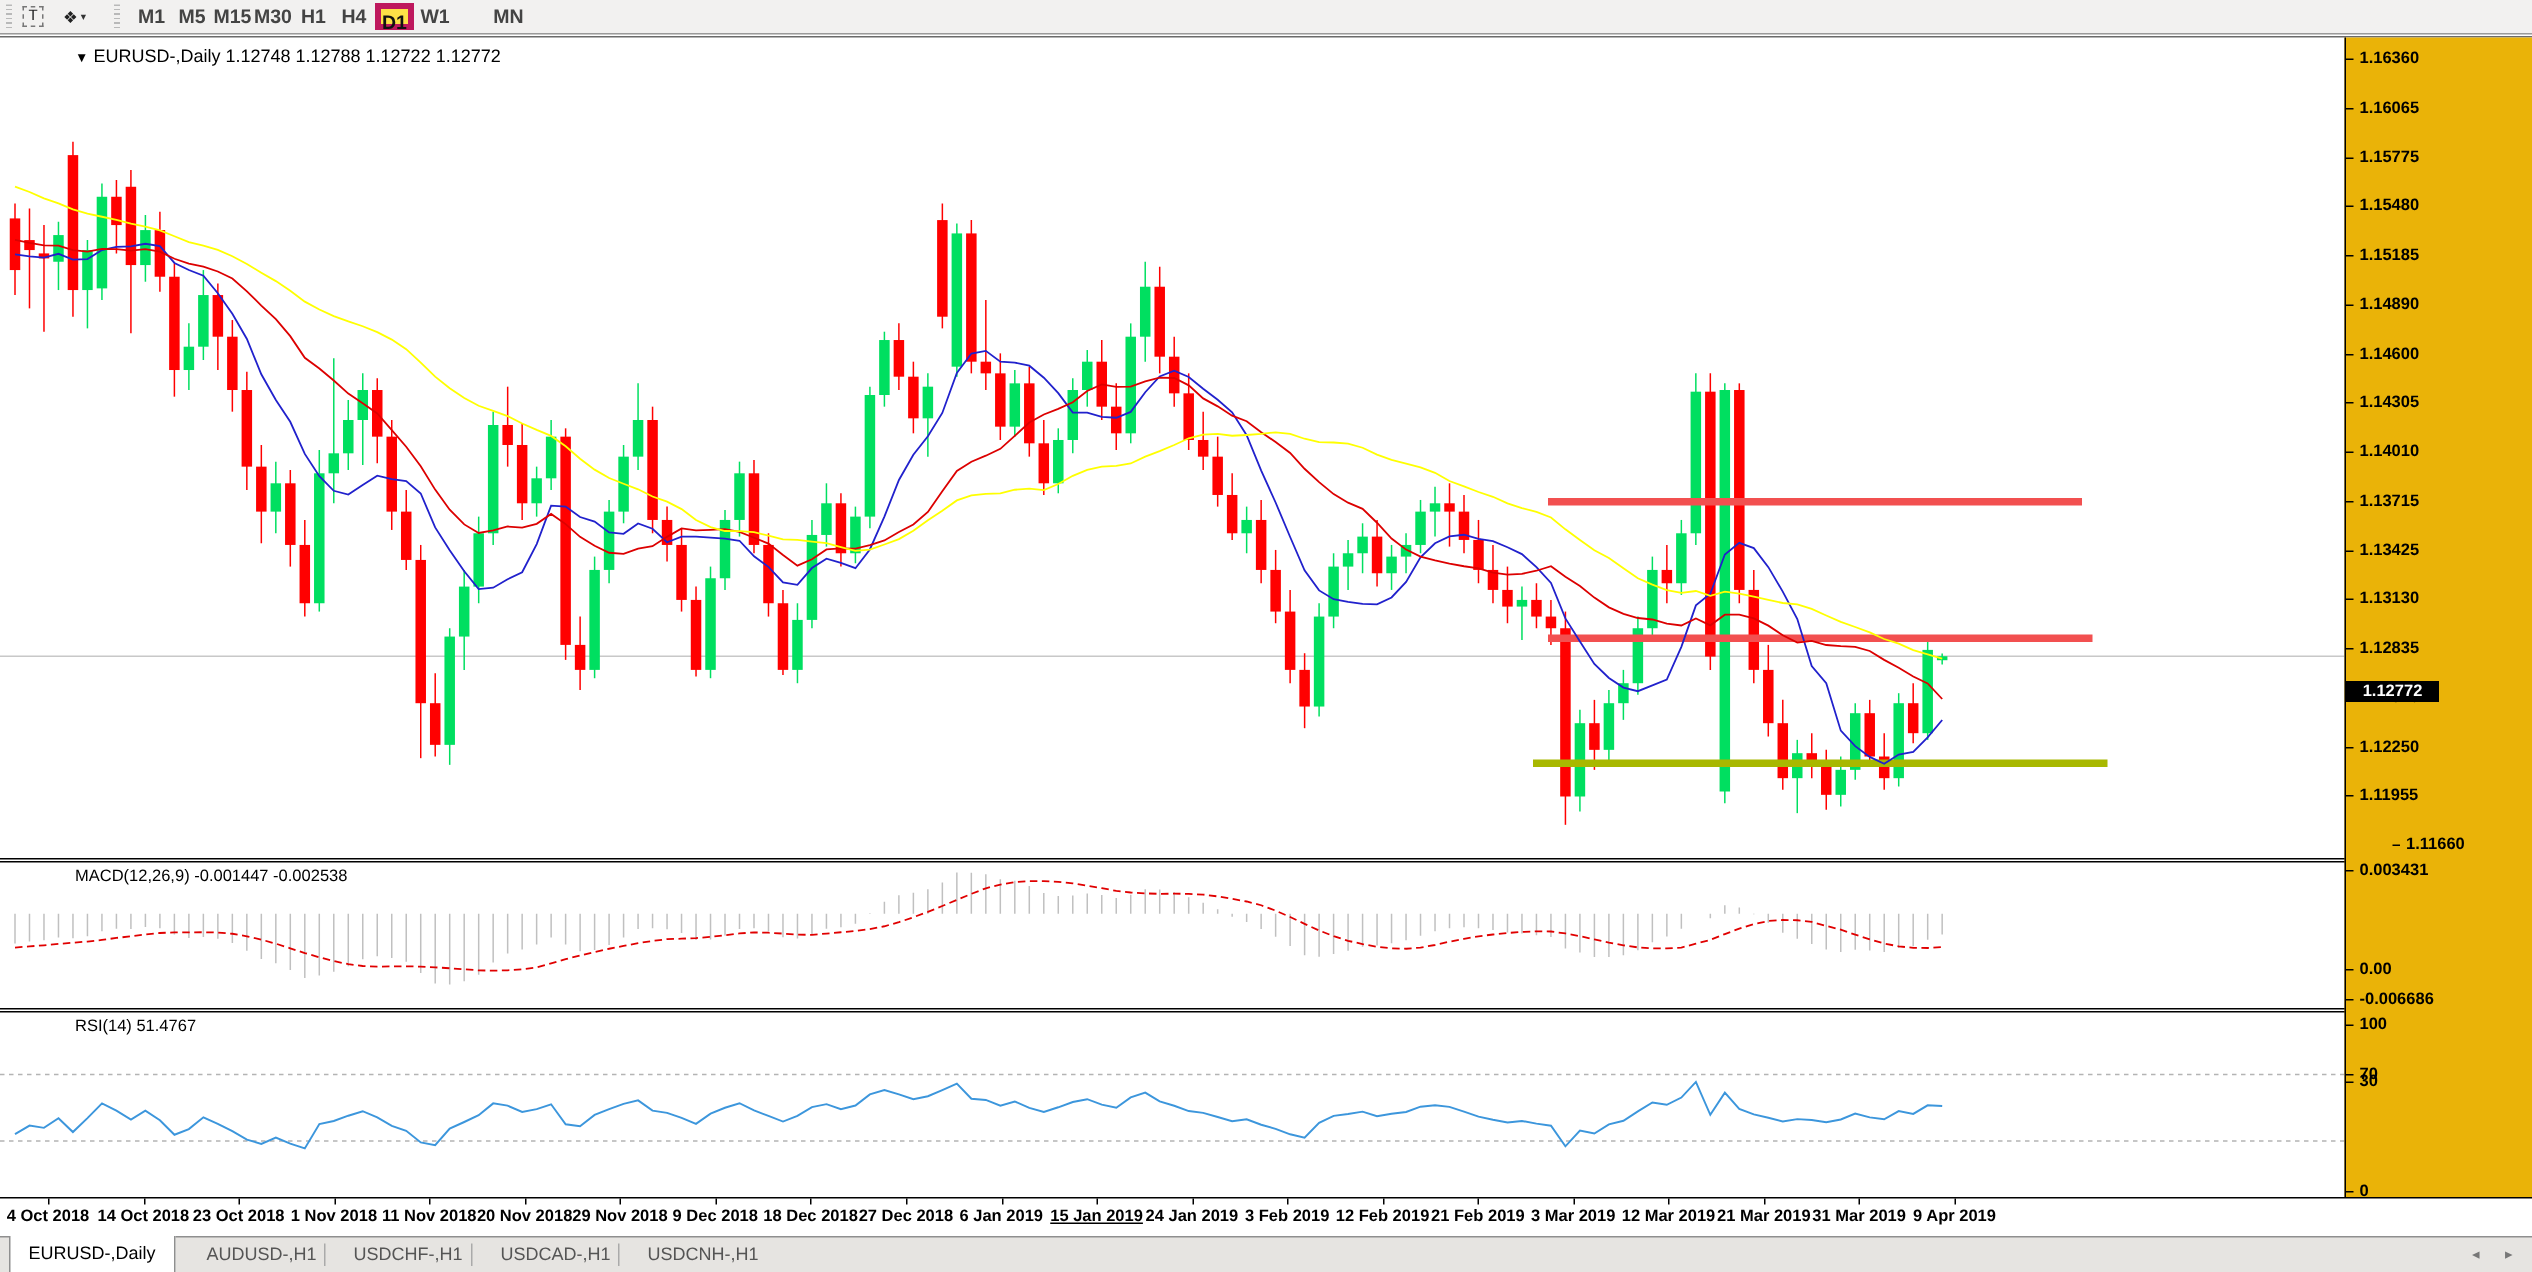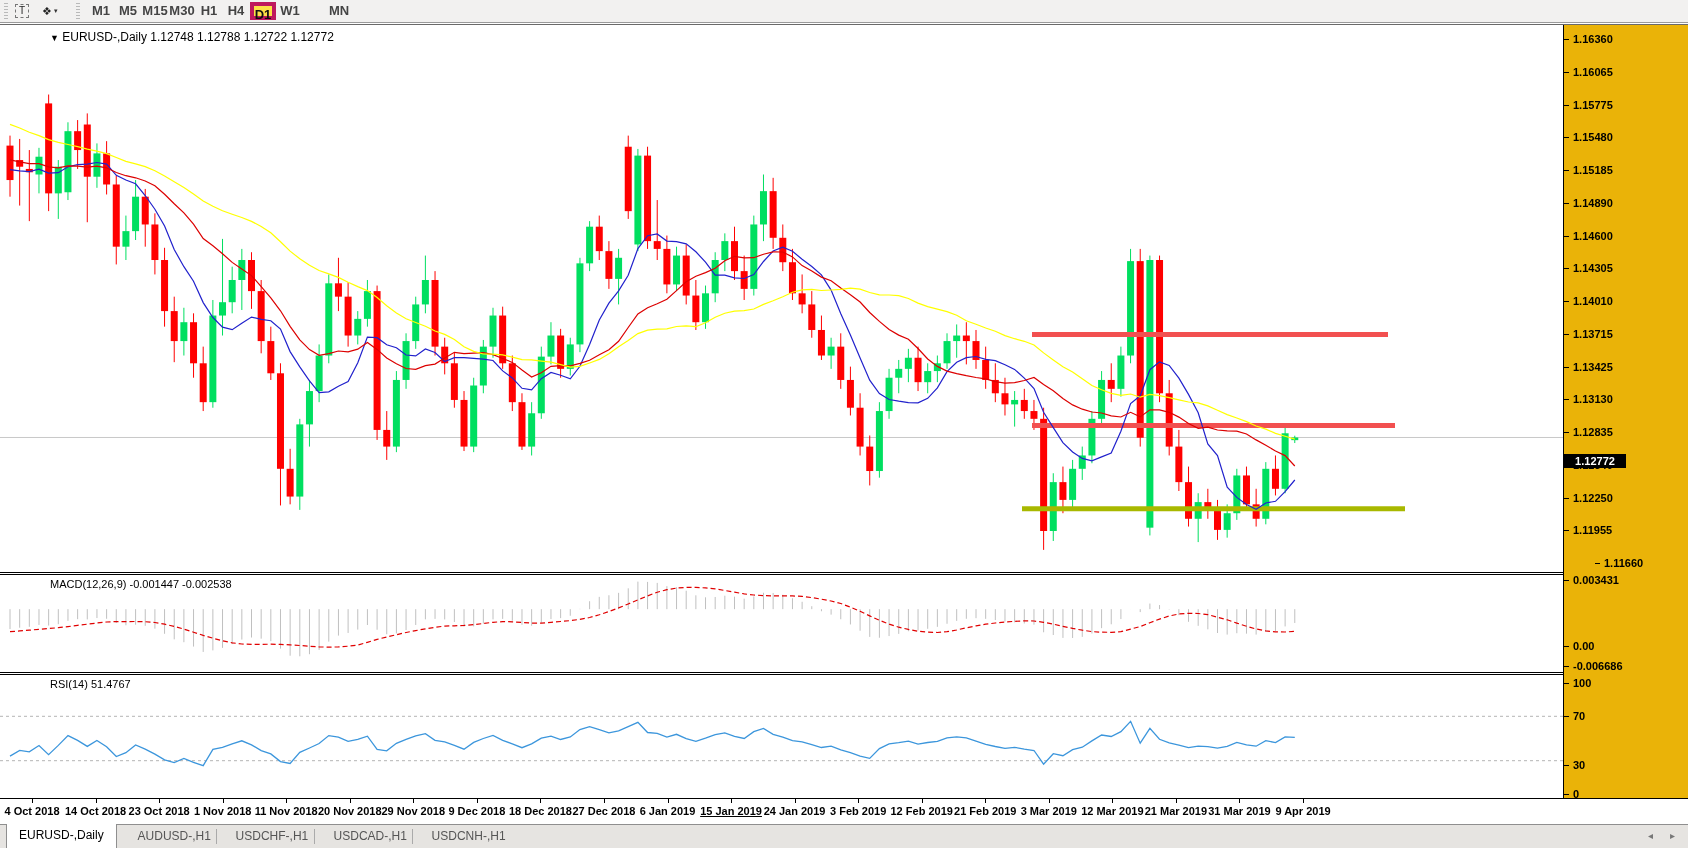--- a/index.html
+++ b/index.html
@@ -526,21 +526,21 @@
         <div class="pr-label" style="top: 472.679px;">1.12250</div>
         <div class="pr-label" style="top: 505.442px;">1.11955</div>
         <div class="pr-label" style="top: 538.205px; margin-left: 31px;">1.11660</div>
       </div>
     <div id="indicator-axis-labels">
         <div class="pr-label" style="top: 555px;">0.003431</div>
         <div class="pr-label" style="top: 605px; margin-top: 16px;">0.00</div>
         <div class="pr-label" style="top: 641px;">-0.006686</div>
         <div class="pr-label" style="top: 658px;">100</div>
         <div class="pr-label" style="top: 691.3px;">70</div>
-        <div class="pr-label" style="top: 696px; margin-top: 44px;">30</div>
+        <div class="pr-label" style="top: 696px;">30</div>
         <div class="pr-label" style="top: 769px;">0</div>
       </div>
   </div>
   <div id="cur-price-tag" style="top: 429.483px;">1.12772</div>
 
   <div id="date-axis">
       <div class="dtick" style="left: 32px;"></div>
       <div class="dlabel" style="left: 32px;">4 Oct 2018</div>
       <div class="dtick" style="left: 95.55px;"></div>
       <div class="dlabel" style="left: 95.55px;">14 Oct 2018</div>

